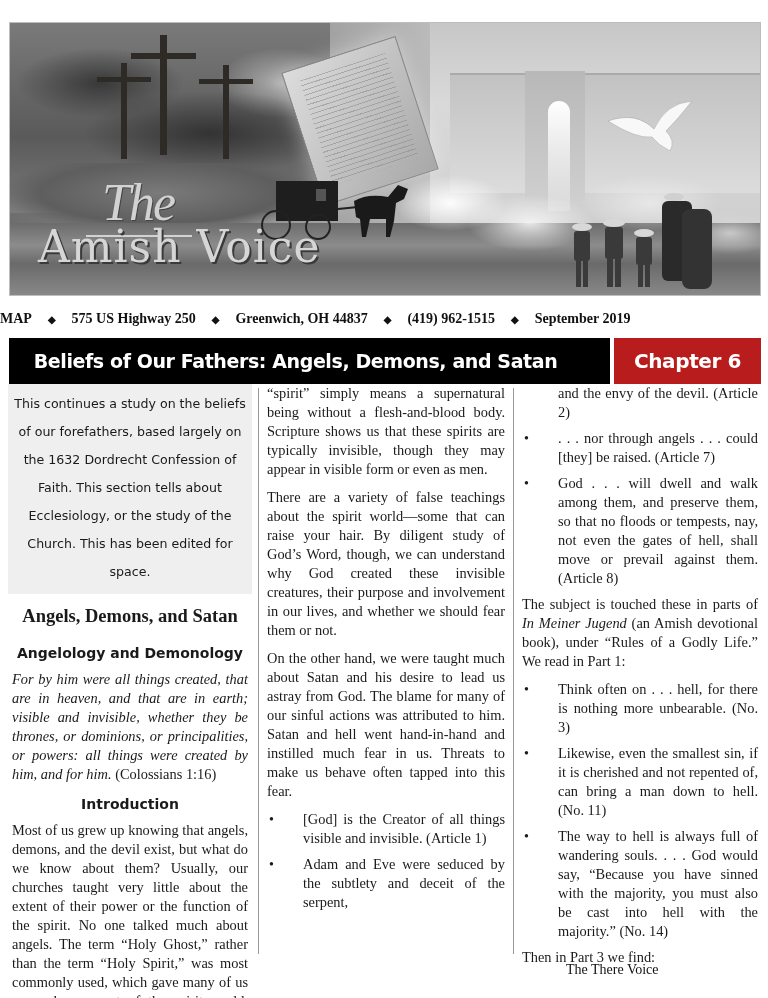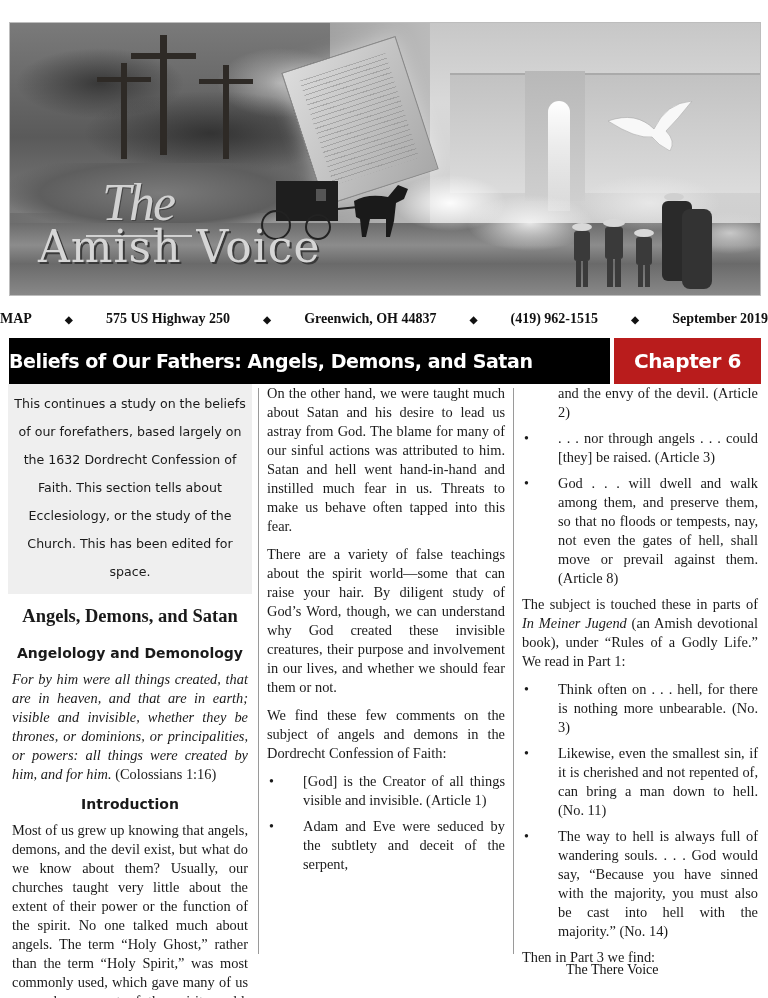--- a/index.html
+++ b/index.html
@@ -86,29 +86,29 @@
   .logo-main {
     position: absolute; left: 28px; top: 198px;
     font-family: "DejaVu Serif", serif; font-weight: normal;
     font-size: 44px; color: #d6d6d6; letter-spacing: 1px;
     text-shadow: 2px 2px 0 #3a3a3a;
   }
 
   
   .contact {
     position: absolute; left: 0; top: 308px; width: 768px; height: 22px;
-    display: flex; justify-content: space-between; align-items: center; gap: 16px;
+    display: flex; justify-content: flex-start; align-items: center; gap: 16px;
     font-family: "Liberation Serif", serif; font-weight: bold; font-size: 14px; color: #111;
   }
   .contact .sep { font-size: 10px; }
 
   
   .titlebar {
     position: absolute; left: 9px; top: 338px; width: 601px; height: 46px;
-    background: #000; color: #fff; display: flex; align-items: center; justify-content: flex-start;
+    background: #000; color: #fff; display: flex; align-items: center; justify-content: center;
     padding-right: 28px;
     font-family: "DejaVu Sans", sans-serif; font-weight: bold; font-size: 19px; letter-spacing: -0.4px;
   }
   .chapterbar {
     position: absolute; left: 614px; top: 338px; width: 147px; height: 46px;
     background: #b91c1c; color: #fff; display: flex; align-items: center; justify-content: center;
     font-family: "DejaVu Sans", sans-serif; font-weight: bold; font-size: 20px; letter-spacing: -0.4px;
   }
 
   
@@ -239,33 +239,33 @@
 <div class="col col1">
   <div class="intro-box">This continues a study on the beliefs of our forefathers, based largely on the 1632 Dordrecht Confession of Faith. This section tells about Ecclesiology, or the study of the Church.  This has been edited for space.</div>
   <h2 class="h-main">Angels, Demons, and Satan</h2>
   <h3 class="h-sub">Angelology and Demonology</h3>
   <p class="verse"><span>For by him were all things created, that are in heaven, and that are in earth; visible and invisible, whether they be thrones, or dominions, or principalities, or powers: all things were created by him, and for him.</span><span class="ref"> (Colossians 1:16)</span></p>
   <h3 class="h-sub">Introduction</h3>
   <p>Most of us grew up knowing that angels, demons, and the devil exist, but what do we know about them? Usually, our churches taught very little about the extent of their power or the function of the spirit. No one talked much about angels. The term “Holy Ghost,” rather than the term “Holy Spirit,” was most commonly used, which gave many of us a spooky concept of the spirit world. Throughout history, an absence of biblical knowledge has often resulted in superstition filling the void. The word</p>
 </div>
 
 <div class="col col2">
+  <p>“spirit” simply means a supernatural being without a flesh-and-blood body. Scripture shows us that these spirits are typically invisible, though they may appear in visible form or even as men.</p>
+  <p>There are a variety of false teachings about the spirit world—some that can raise your hair. By diligent study of God’s Word, though, we can understand why God created these invisible creatures, their purpose and involvement in our lives, and whether we should fear them or not.</p>
   <p>On the other hand, we were taught much about Satan and his desire to lead us astray from God. The blame for many of our sinful actions was attributed to him. Satan and hell went hand-in-hand and instilled much fear in us. Threats to make us behave often tapped into this fear.</p>
-  <p>There are a variety of false teachings about the spirit world—some that can raise your hair. By diligent study of God’s Word, though, we can understand why God created these invisible creatures, their purpose and involvement in our lives, and whether we should fear them or not.</p>
-  <p>We find these few comments on the subject of angels and demons in the Dordrecht Confession of Faith:</p>
   <ul class="bullets">
     <li>[God] is the Creator of all things visible and invisible. (Article 1)</li>
     <li>Adam and Eve were seduced by the subtlety and deceit of the serpent,</li>
   </ul>
 </div>
 
 <div class="col col3">
   <ul class="bullets">
     <li class="cont">and the envy of the devil. (Article 2)</li>
-    <li>. . . nor through angels . . . could [they] be raised. (Article 3)</li>
+    <li>. . . nor through angels . . . could [they] be raised. (Article 7)</li>
     <li>God . . . will dwell and walk among them, and preserve them, so that no floods or tempests, nay, not even the gates of hell, shall move or prevail against them. (Article 8)</li>
   </ul>
   <p><span>The subject is touched these in parts of </span><em>In Meiner Jugend</em><span> (an Amish devotional book), under “Rules of a Godly Life.” We read in Part 1:</span></p>
   <ul class="bullets">
     <li>Think often on . . . hell, for there is nothing more unbearable. (No. 3)</li>
     <li>Likewise, even the smallest sin, if it is cherished and not repented of, can bring a man down to hell. (No. 11)</li>
     <li>The way to hell is always full of wandering souls. . . . God would say, “Because you have sinned with the majority, you must also be cast into hell with the majority.” (No. 14)</li>
   </ul>
   <p style="margin-bottom:7px;">Then in Part 3 we find:</p>
 

